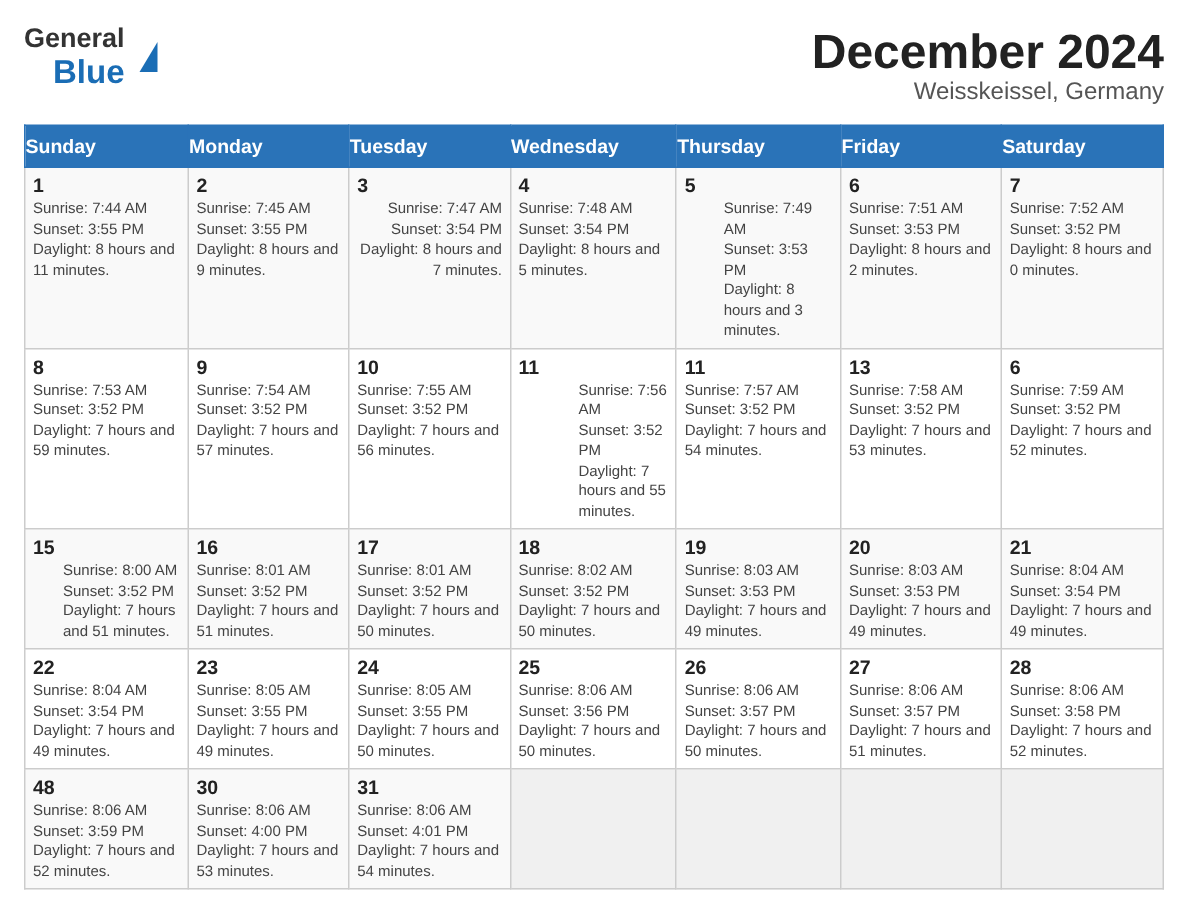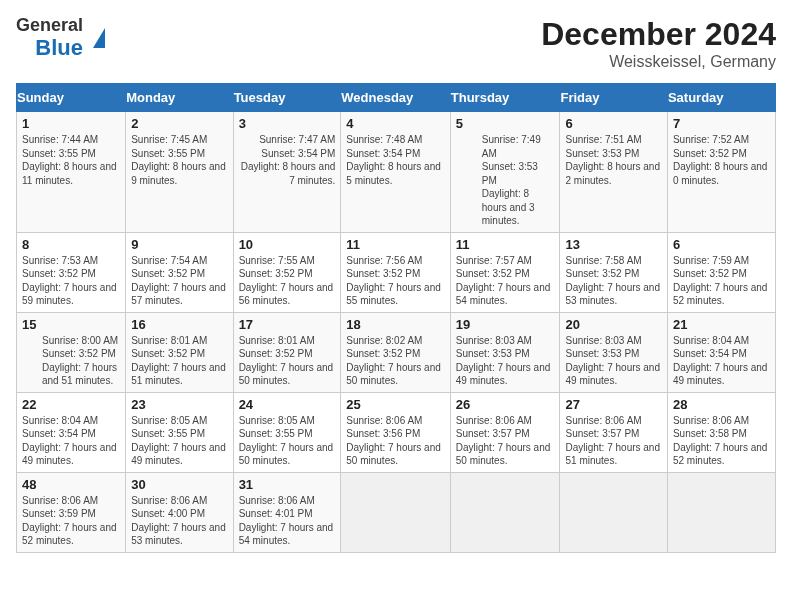--- a/index.html
+++ b/index.html
@@ -152,21 +152,21 @@
 Daylight: 7 hours and 57 minutes.</div>
         </td>
         <td>
           <span class="day-num">10</span>
           <div class="day-info" style="white-space: pre-line;">Sunrise: 7:55 AM
 Sunset: 3:52 PM
 Daylight: 7 hours and 56 minutes.</div>
         </td>
         <td>
           <span class="day-num">11</span>
-          <div class="day-info" style="white-space: pre-line;">Sunrise: 7:56 AM
+          <div class="day-info" style="white-space: pre-line; margin-left: 40px;">Sunrise: 7:56 AM
 Sunset: 3:52 PM
 Daylight: 7 hours and 55 minutes.</div>
         </td>
         <td>
           <span class="day-num">11</span>
           <div class="day-info" style="white-space: pre-line;">Sunrise: 7:57 AM
 Sunset: 3:52 PM
 Daylight: 7 hours and 54 minutes.</div>
         </td>
         <td>

